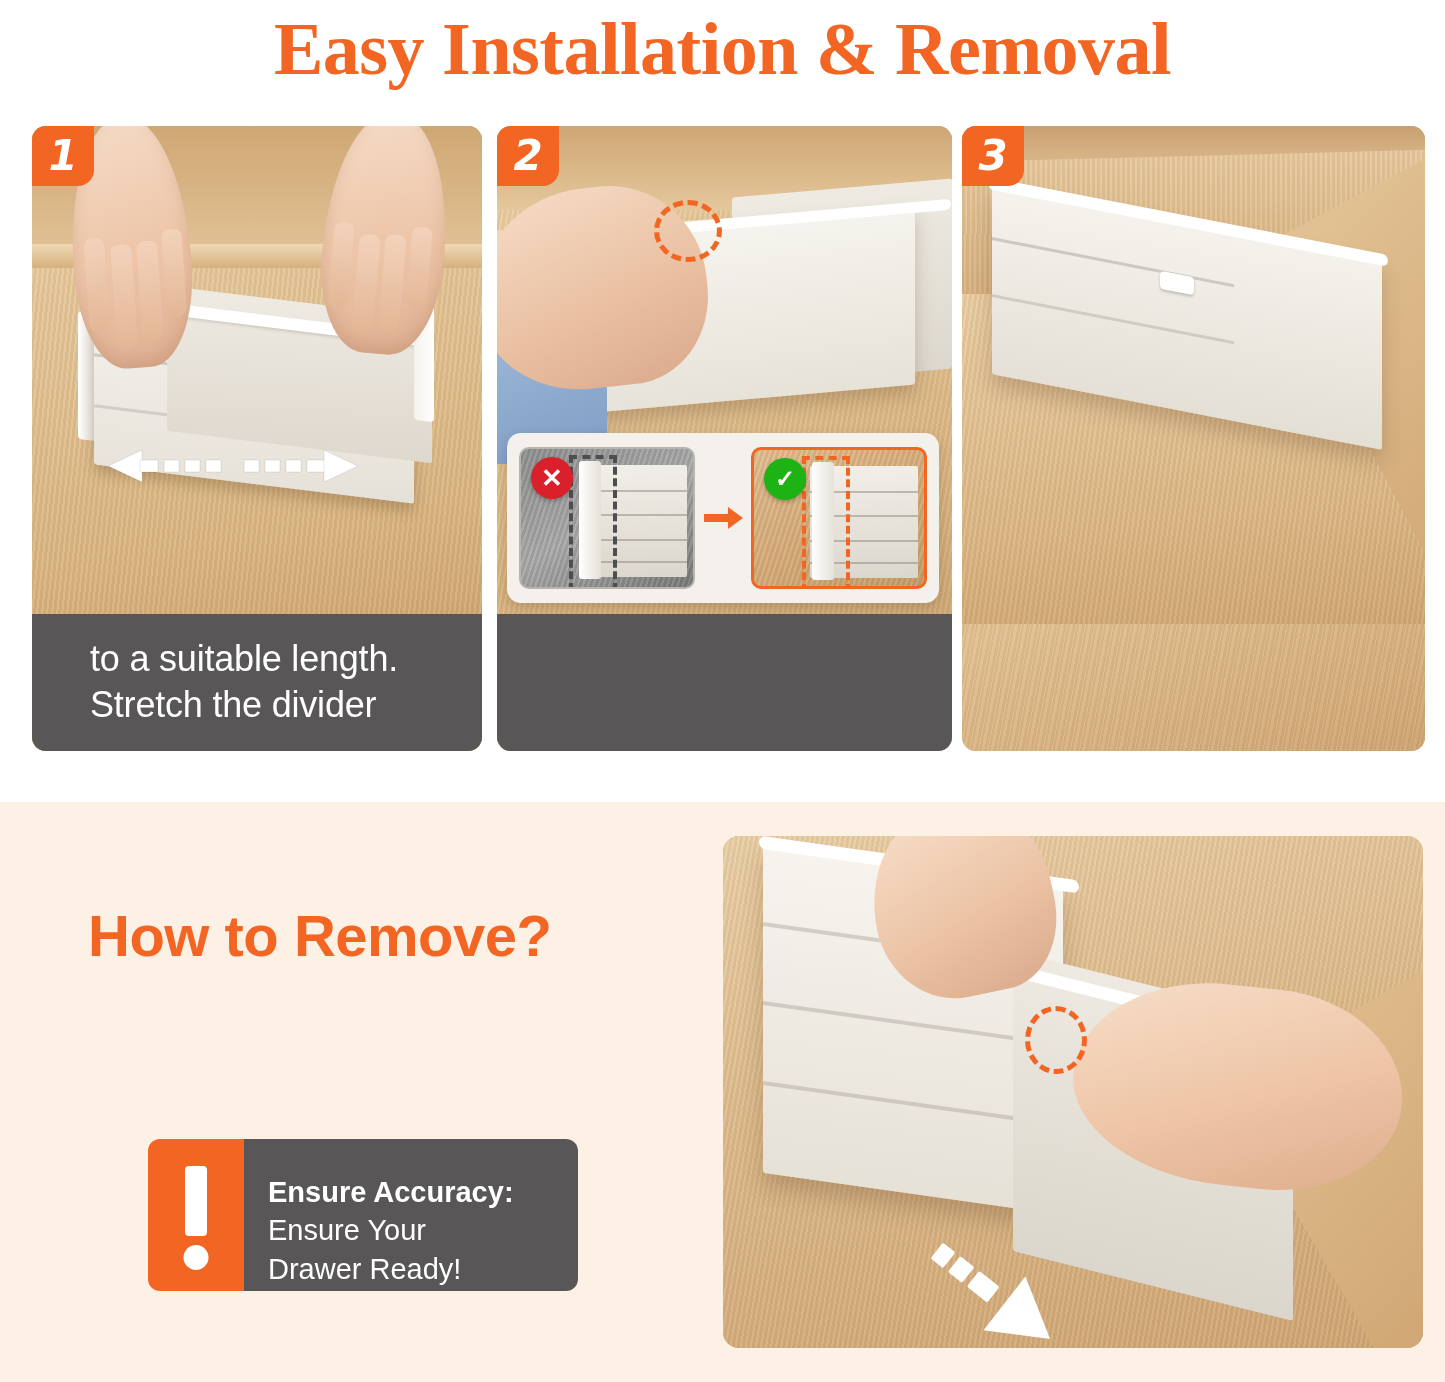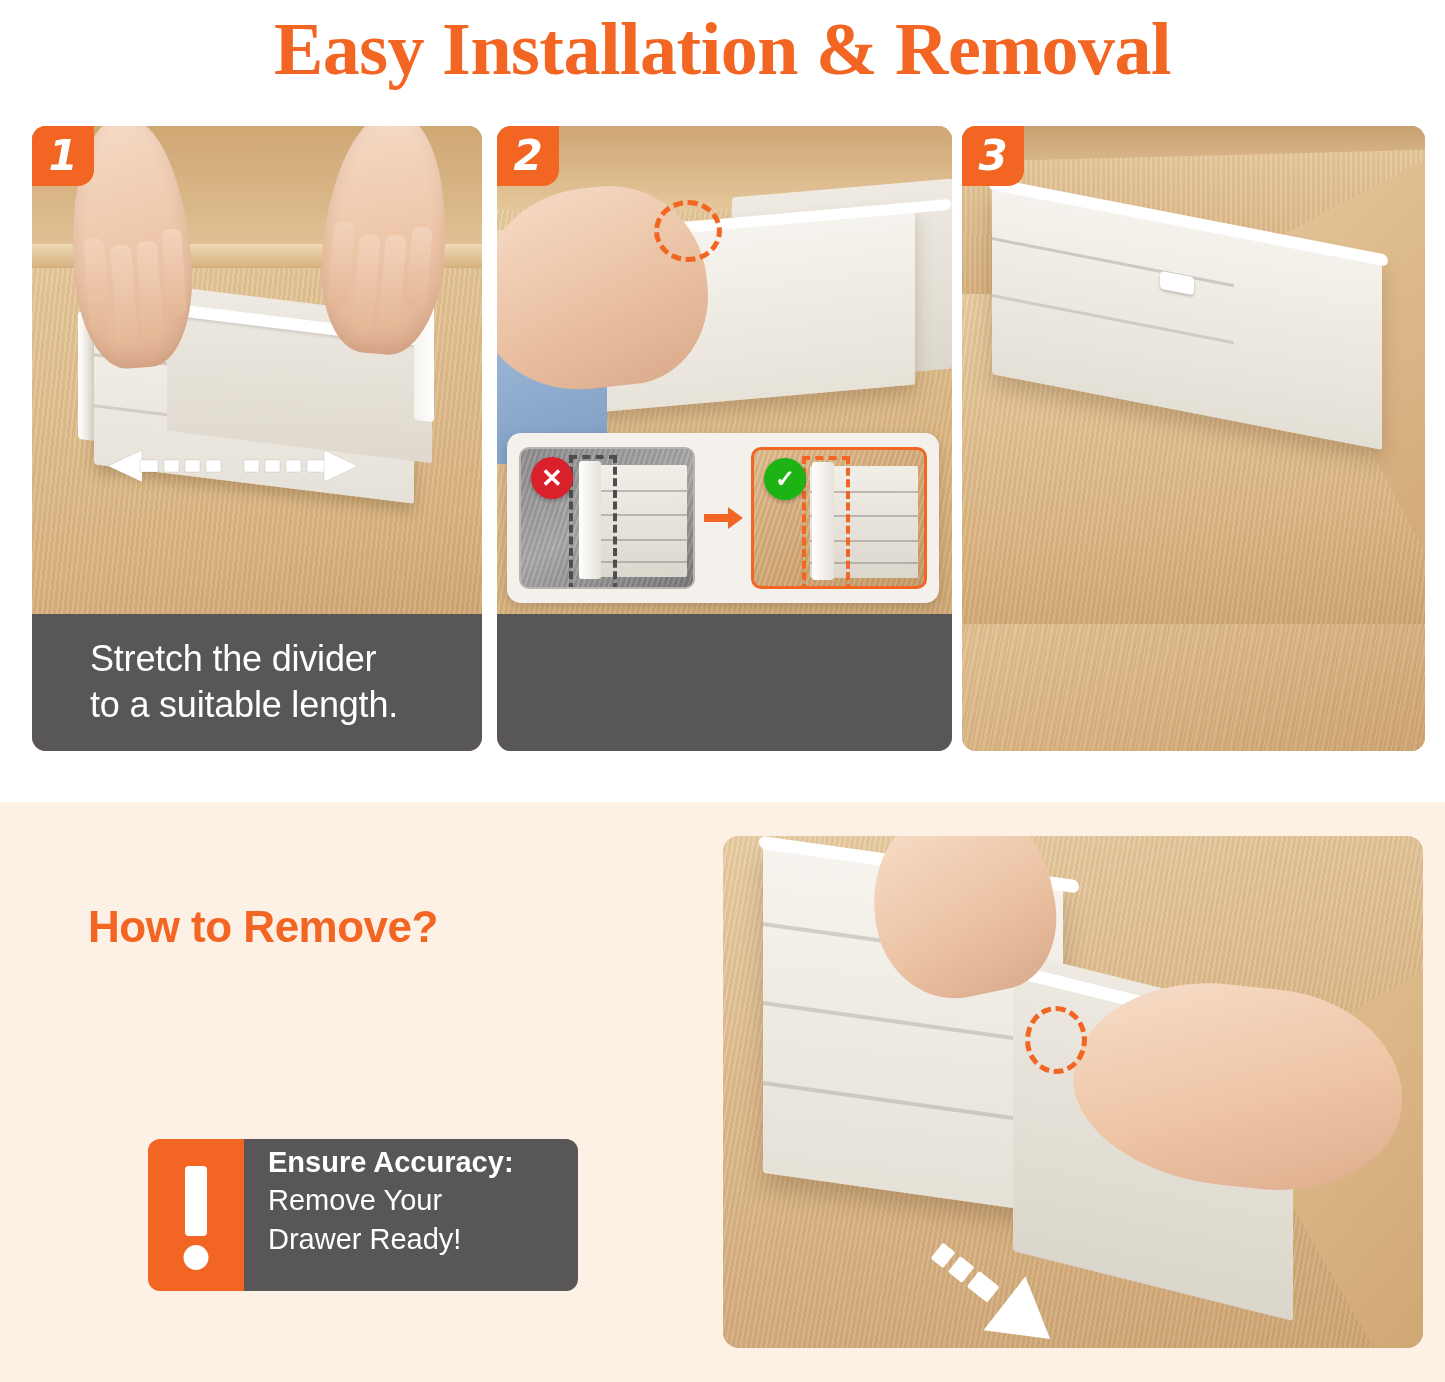--- a/index.html
+++ b/index.html
@@ -375,21 +375,21 @@
   #bottom-section {
     position: absolute;
     left: 0; top: 802px;
     width: 1445px; height: 580px;
     background: #FDF0E4;
   }
   #remove-heading {
     position: absolute;
     left: 88px; top: 100px;
     color: #F26522;
-    font-size: 44px;
+    font-size: 58px;
     font-weight: bold;
     letter-spacing: -0.5px;
     white-space: nowrap;
   }
   #remove-subtext {
     position: absolute;
     left: 88px; top: 182px;
     width: 560px;
     color: #4B4947;
     font-size: 39px;
@@ -428,21 +428,21 @@
     top: 106px; left: 50%;
     transform: translateX(-50%);
     width: 25px; height: 25px;
     border-radius: 50%;
     background: #ffffff;
   }
   #notice-text-block {
     flex: 1;
     background: #585656;
     color: #ffffff;
-    padding: 4px 0 0 24px;
+    padding: 34px 0 0 24px;
     box-sizing: border-box;
     font-size: 29px;
     line-height: 1.32;
   }
   #notice-text-block .ln { display: block; white-space: nowrap; }
   #notice-text-block .bold { font-weight: bold; }
 
   
   #remove-photo {
     position: absolute;
@@ -563,22 +563,22 @@
             <rect x="199" y="16" width="18" height="12" rx="1"></rect>
             <polygon points="250,22 216,6 216,38"></polygon>
           </g>
         </svg>
       </div>
     </div>
 
     <div class="step-badge">1</div>
 
     <div class="step-caption two-line">
+      <span>to a suitable length.</span>
       <span>Stretch the divider</span>
-      <span>to a suitable length.</span>
     </div>
   </div>
 
   <div class="step-panel" id="step-panel-2">
     <div class="panel-photo">
       <div class="wood"></div>
       <div class="p2-wall"></div>
       <div class="p2-floor"></div>
       <div class="p2-rim"></div>
 
@@ -681,16 +681,16 @@
   </div>
 </div>
 
 <div id="notice-badge">
   <div id="notice-icon-block">
     <div id="notice-bang-bar"></div>
     <div id="notice-bang-dot"></div>
   </div>
   <div id="notice-text-block">
     <span class="ln bold">Ensure Accuracy:</span>
-    <span class="ln">Remove Your</span>
+    <span class="ln">Ensure Your</span>
     <span class="ln">Drawer Ready!</span>
   </div>
 </div>
 
 </body></html>

